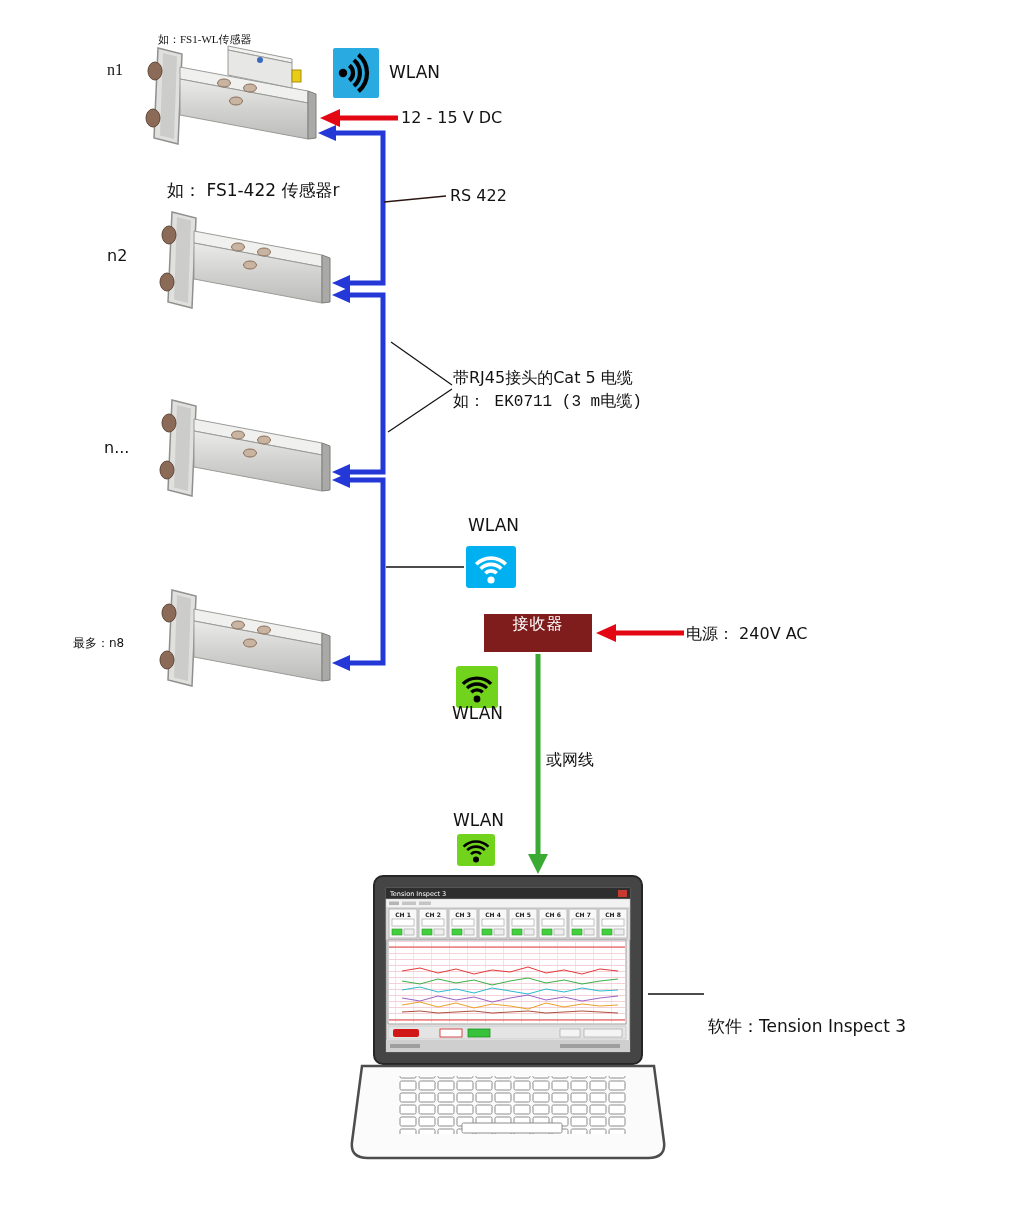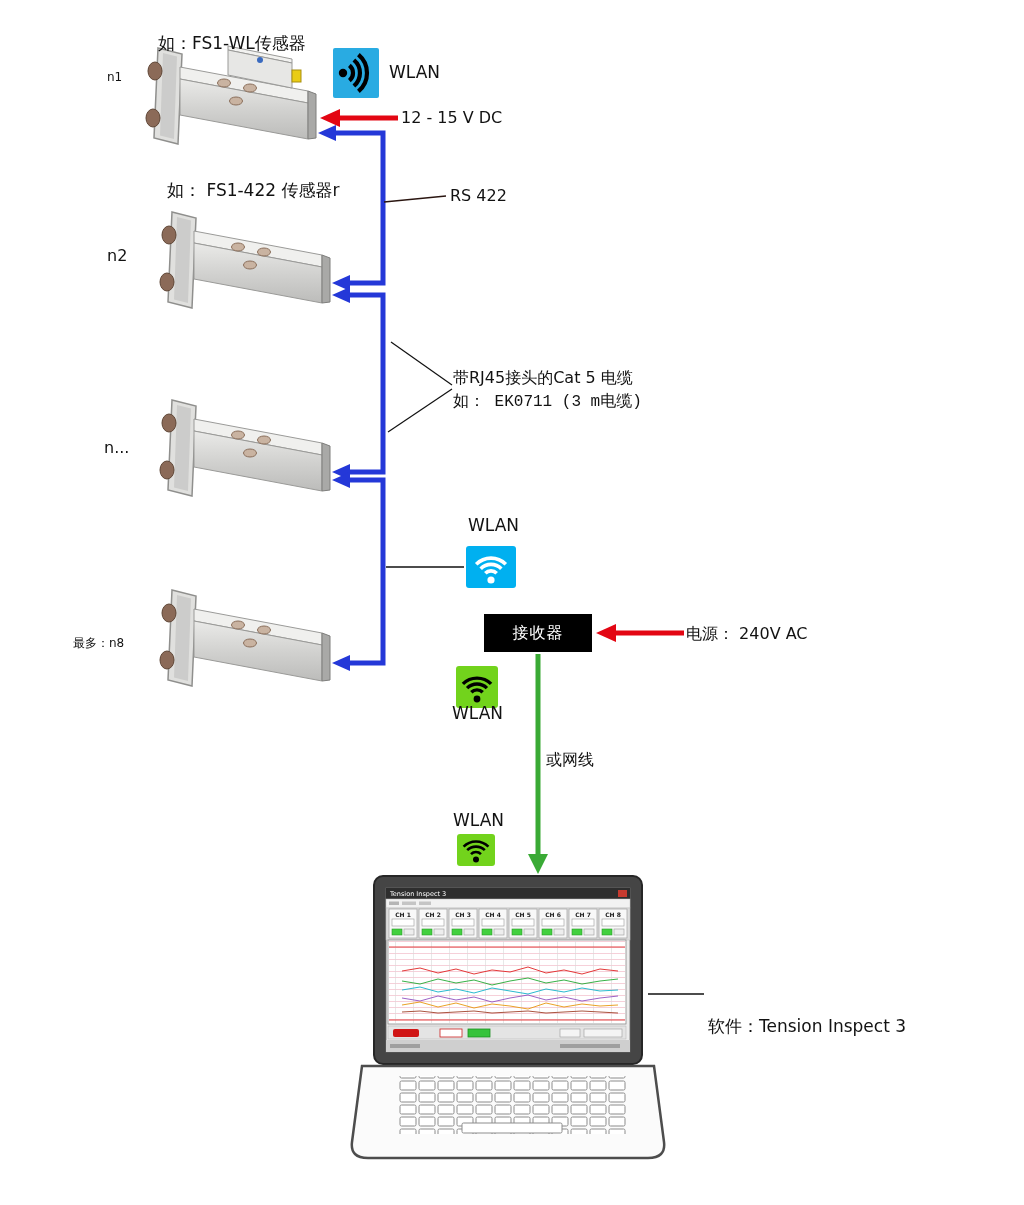--- a/index.html
+++ b/index.html
@@ -4,21 +4,21 @@
 <style>
   html,body { margin:0; padding:0; background:#ffffff; }
   .canvas {
     position:relative; width:1024px; height:1205px; background:#ffffff;
     font-family:"DejaVu Sans","Liberation Sans",sans-serif; overflow:hidden;
   }
   .art { position:absolute; left:0; top:0; }
   .lbl { position:absolute; color:#121212; white-space:nowrap; line-height:1.25; }
   .receiver {
     position:absolute; left:484px; top:614px; width:108px; height:38px;
-    background:#000000; color:#ffffff; display:flex; align-items:center;
+    background:#7f1d1d; color:#ffffff; display:flex; 
     justify-content:center; font-size:16px; letter-spacing:1px;
   }
 </style>
 </head>
 <body>
 
 <div class="canvas">
 
   <svg class="art" width="1024" height="1205" viewBox="0 0 1024 1205">
     <defs>
@@ -226,22 +226,22 @@
         </g>
       </g>
 
       <path d="M362 1066 H654 L664 1142 Q666 1158 648 1158 H368 Q350 1158 352 1142 Z" fill="#fbfbfb" stroke="#4d4d4d" stroke-width="2.5"></path>
       <rect x="398" y="1076" width="228" height="46" fill="url(#keypat)"></rect>
       <rect x="398" y="1122" width="228" height="12" fill="url(#keypat)"></rect>
       <rect x="462" y="1123" width="100" height="10" rx="1.5" fill="#ffffff" stroke="#8c8c8c"></rect>
     </g>
   </svg>
 
-  <div class="lbl" style="left:158px; top:33px; font-size:17px;">如：FS1-WL传感器</div>
-  <div class="lbl" style="left:107px; top:70px; font-size:12px;">n1</div>
+  <div class="lbl" style="left:158px; top:33px; font-size:11px;font-family:Liberation Serif, serif;">如：FS1-WL传感器</div>
+  <div class="lbl" style="left:107px; top:60px; font-size:16px;font-family:Liberation Serif, serif;">n1</div>
   <div class="lbl" style="left:389px; top:62px; font-size:17px;">WLAN</div>
   <div class="lbl" style="left:401px; top:108px; font-size:16px;">12 - 15 V DC</div>
   <div class="lbl" style="left:450px; top:186px; font-size:16px;">RS 422</div>
   <div class="lbl" style="left:167px; top:180px; font-size:17px;">如： FS1-422 传感器r</div>
   <div class="lbl" style="left:107px; top:246px; font-size:16px;">n2</div>
   <div class="lbl" style="left:453px; top:368px; font-size:16px;">带RJ45接头的Cat 5 电缆</div>
   <div class="lbl" style="left:453px; top:392px; font-size:16px;font-family:Liberation Mono, monospace;">如： EK0711 (3 m电缆)</div>
   <div class="lbl" style="left:104px; top:438px; font-size:16px;">n...</div>
   <div class="lbl" style="left:468px; top:515px; font-size:17px;">WLAN</div>
   <div class="lbl" style="left:73px; top:636px; font-size:12px;">最多：n8</div>

